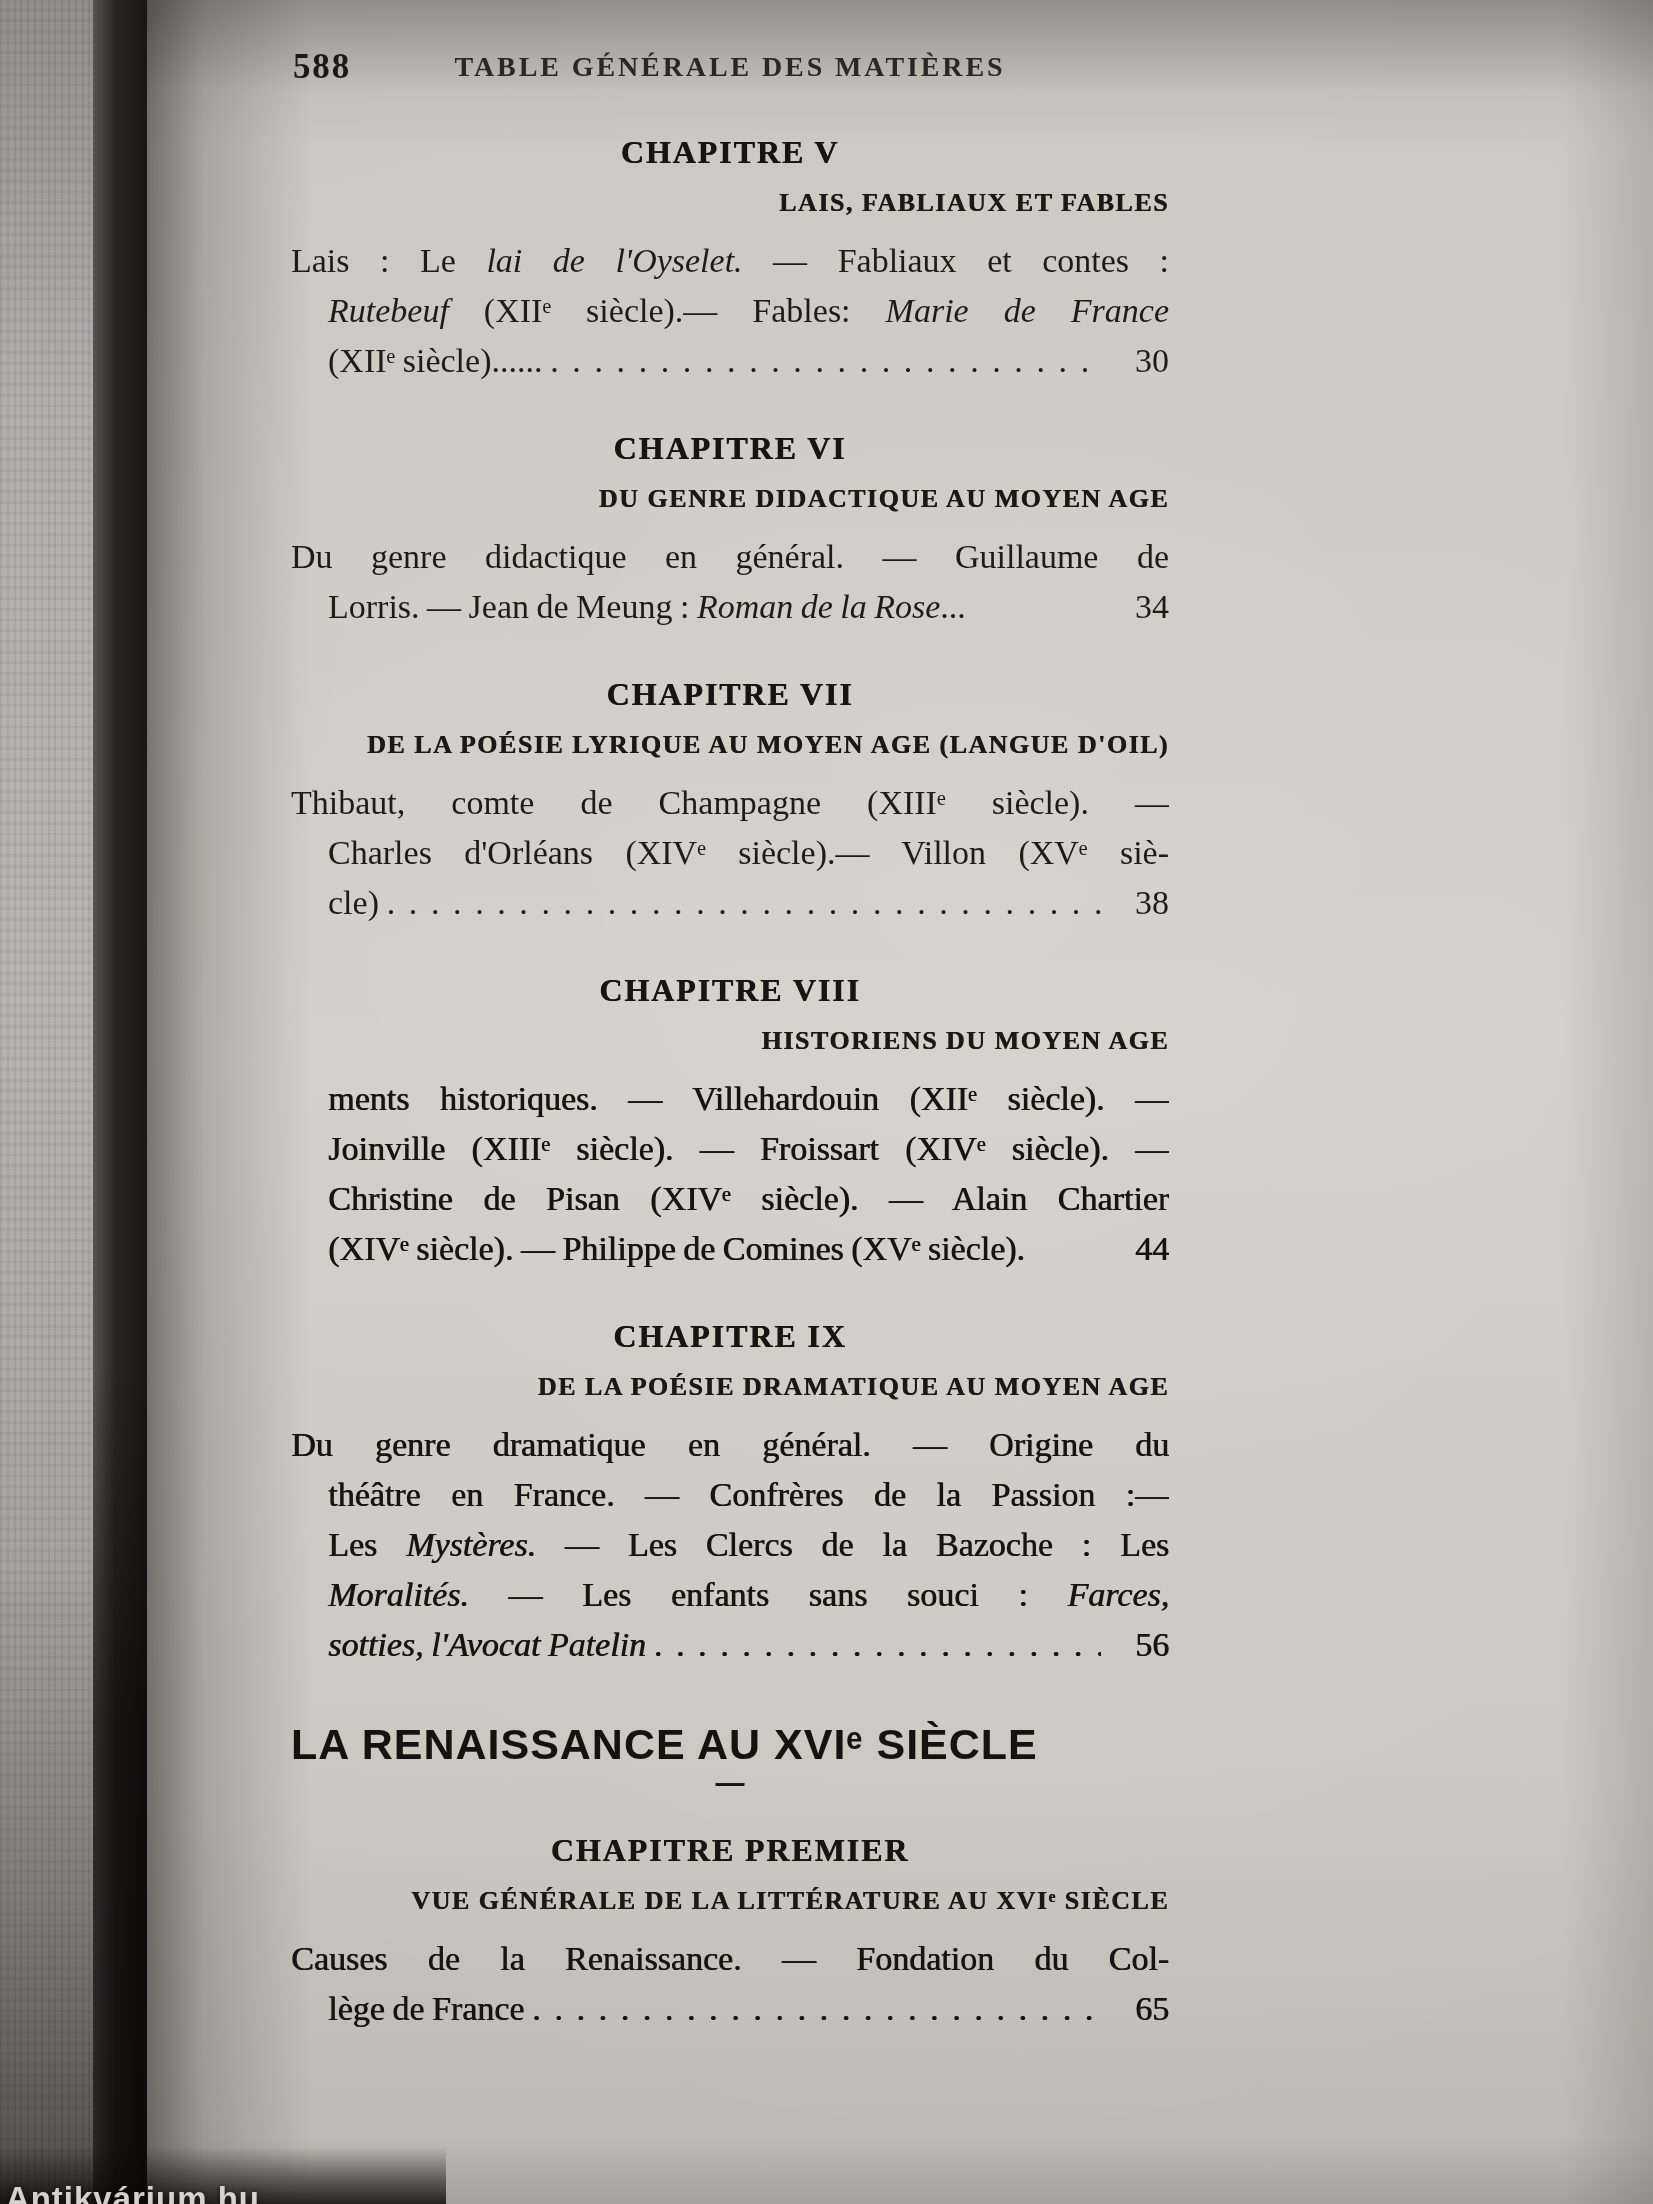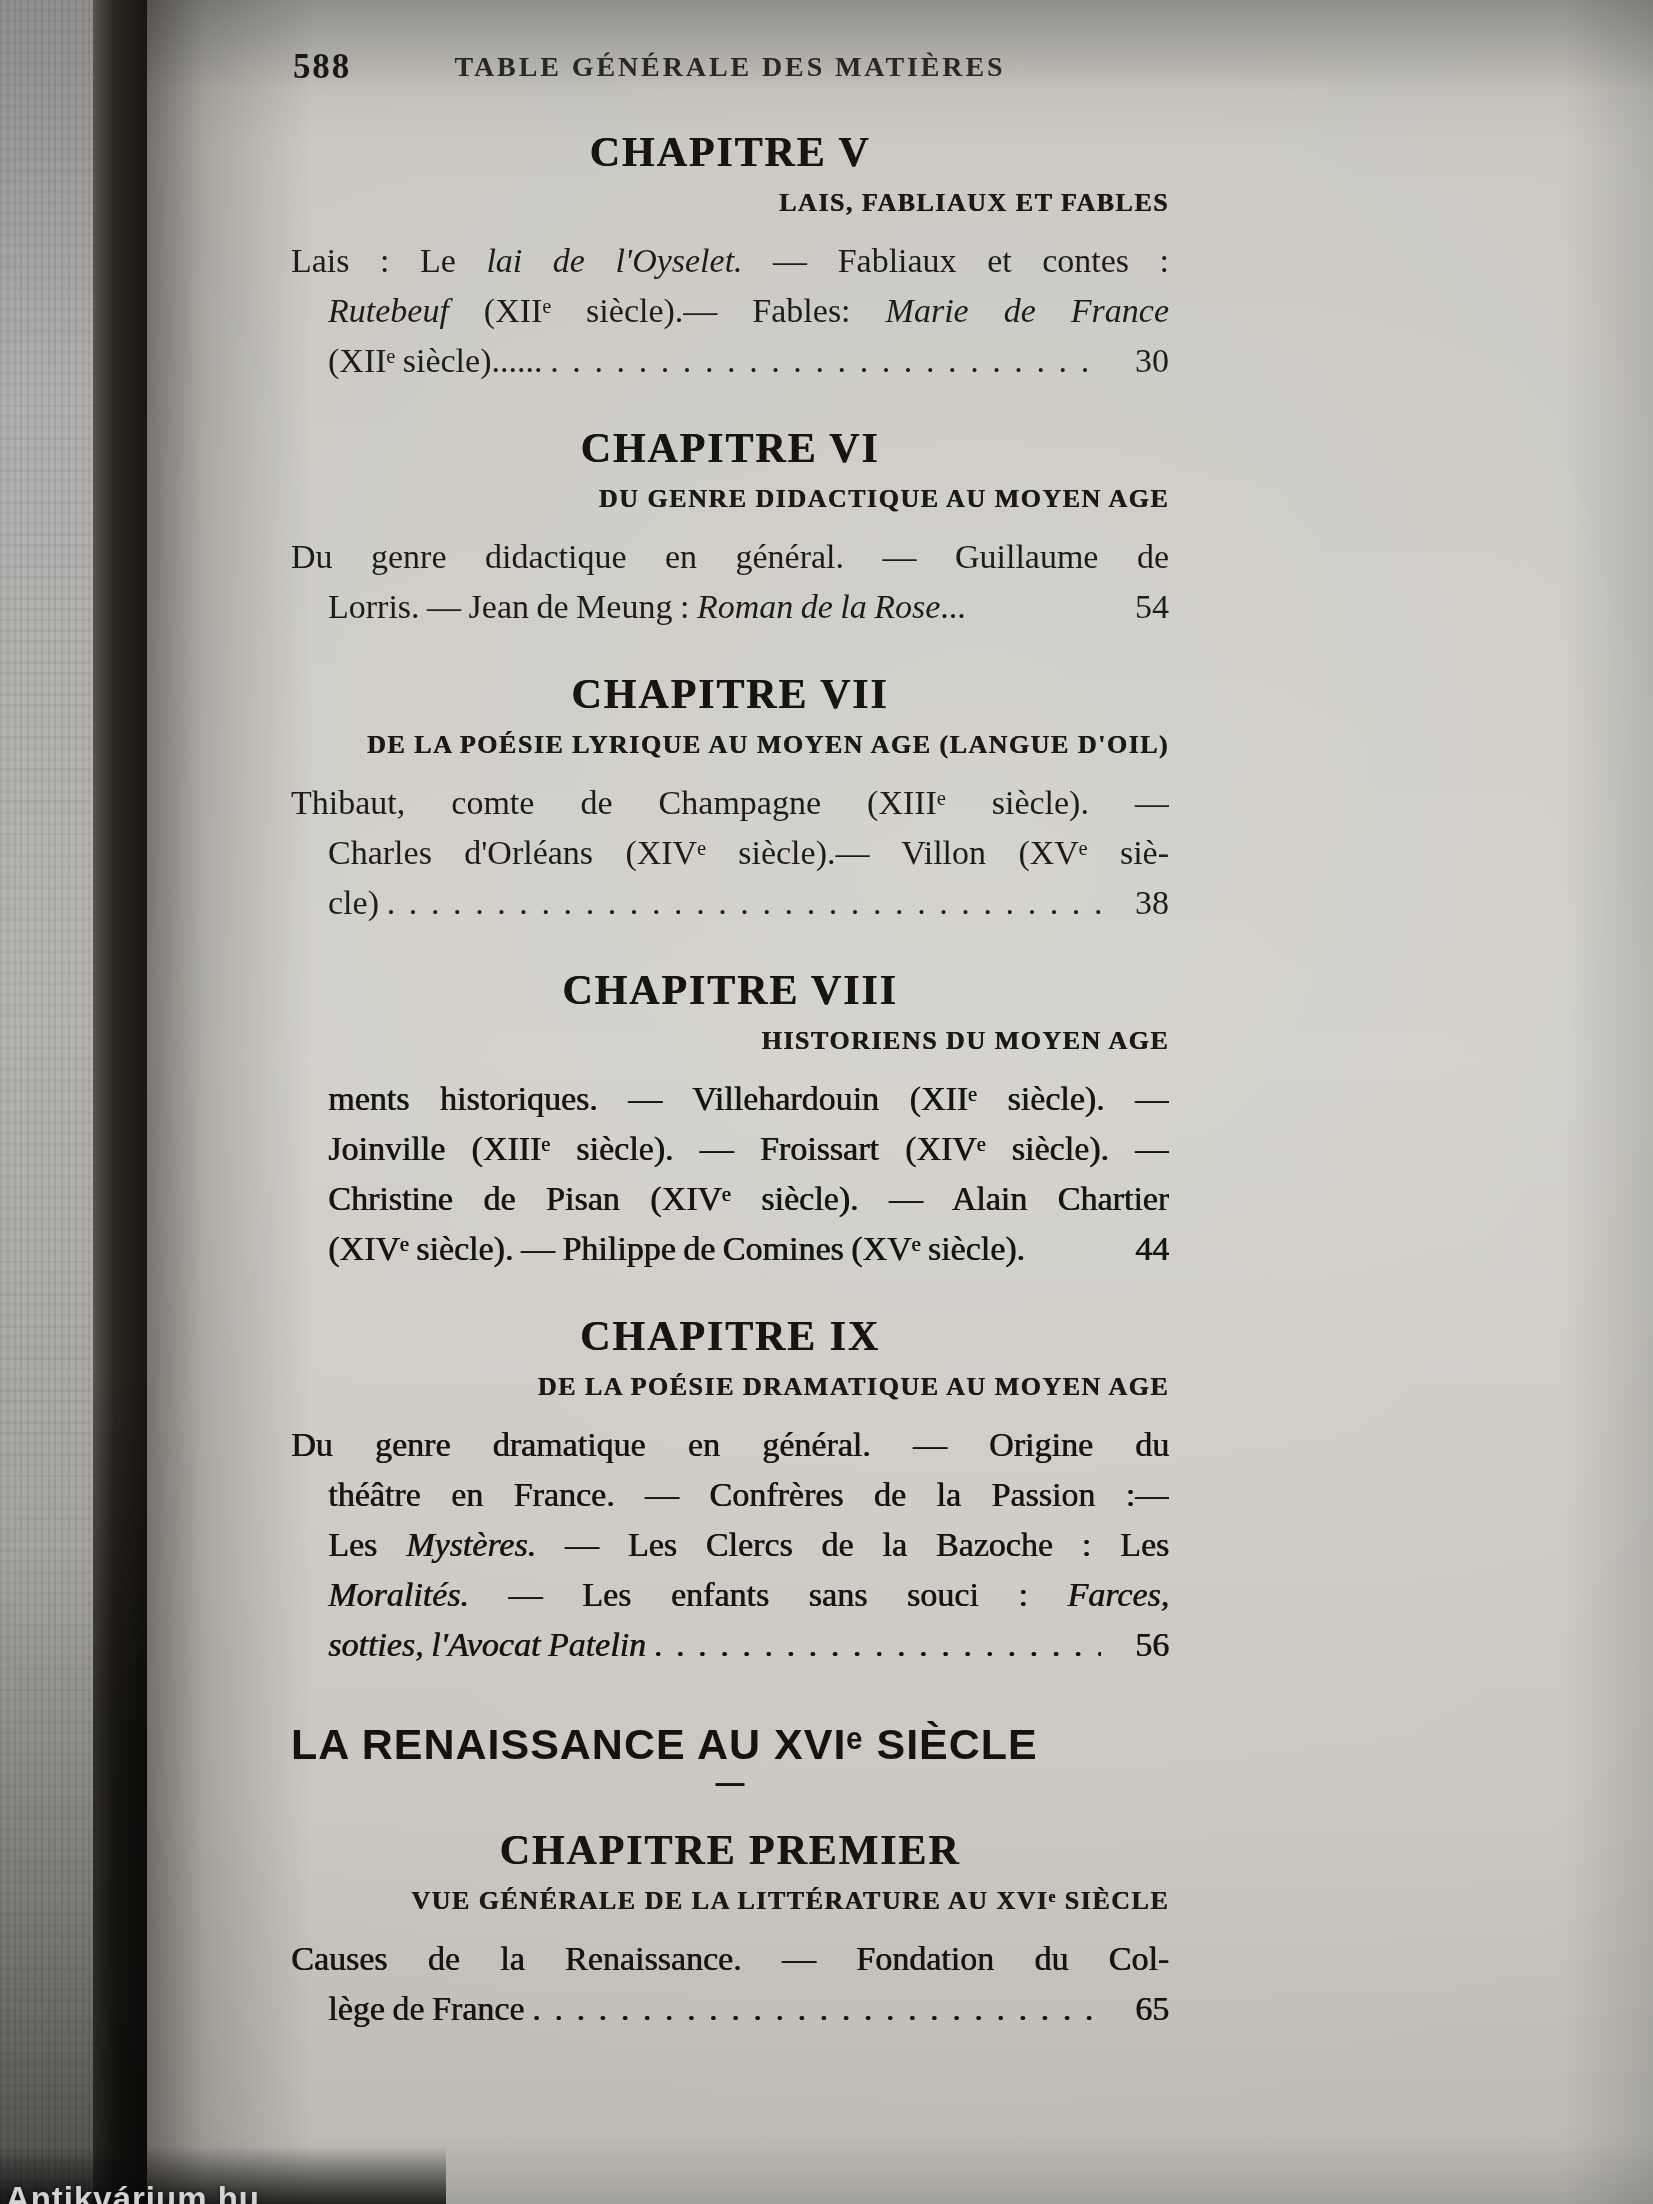--- a/index.html
+++ b/index.html
@@ -46,21 +46,21 @@
     font:700 33px "Liberation Sans",sans-serif;
     color:#e2e2e0;letter-spacing:1px;opacity:0.92;
     text-shadow:0 0 5.8px rgba(0,0,0,0.55);
   }
   
   .content{position:relative;padding:45px 0 0 144px;width:878px;color:#201e1a;}
   .running-head{position:relative;height:45px;margin-bottom:13.6px;}
   .folio{position:absolute;left:1.9px;top:1.9px;font-weight:700;font-size:35px;letter-spacing:1.9px;color:#1b1916;}
   .head-title{display:block;text-align:center;font-weight:700;font-size:28px;letter-spacing:2.9px;padding-top:5.8px;color:#2a2825;}
   h2.chapter{
-    text-align:center;font-size:42px;line-height:47px;font-weight:700;letter-spacing:1.9px;
+    text-align:center;font-size:32px;line-height:47px;font-weight:700;letter-spacing:1.9px;
     margin:39px 0 11.6px;color:#171512;text-shadow:0.5px 0 0 currentColor;
   }
   h3.chapter-sub{
     text-align:right;font-size:26px;line-height:29px;font-weight:700;letter-spacing:1.5px;
     margin:0 0 19.4px;color:#1b1916;text-shadow:0.5px 0 0 currentColor;
   }
   .entry{font-size:34px;line-height:50px;color:#1e1c18;word-spacing:-1px;}
   .entry .line{
     text-align:justify;text-align-last:justify;
     white-space:nowrap;overflow:hidden;
@@ -113,21 +113,21 @@
     </section>
 
     <section>
       <h2 class="chapter">CHAPITRE VI</h2>
       <h3 class="chapter-sub">DU GENRE DIDACTIQUE AU MOYEN AGE</h3>
       <div class="entry">
         <div class="line"><span>Du genre didactique en général. — Guillaume de</span></div>
         <div class="line cont fin">
           <span class="ltext"><span>Lorris. — Jean de Meung : </span><span class="it">Roman de la Rose</span><span>...</span></span>
           <span class="leader"></span>
-          <span class="pagenum">54</span>
+          <span class="pagenum">34</span>
         </div>
       </div>
     </section>
 
     <section>
       <h2 class="chapter">CHAPITRE VII</h2>
       <h3 class="chapter-sub">DE LA POÉSIE LYRIQUE AU MOYEN AGE (LANGUE D'OIL)</h3>
       <div class="entry">
         <div class="line"><span>Thibaut, comte de Champagne (XIIIᵉ siècle). —</span></div>
         <div class="line cont"><span>Charles d'Orléans (XIVᵉ siècle).— Villon (XVᵉ siè-</span></div>

